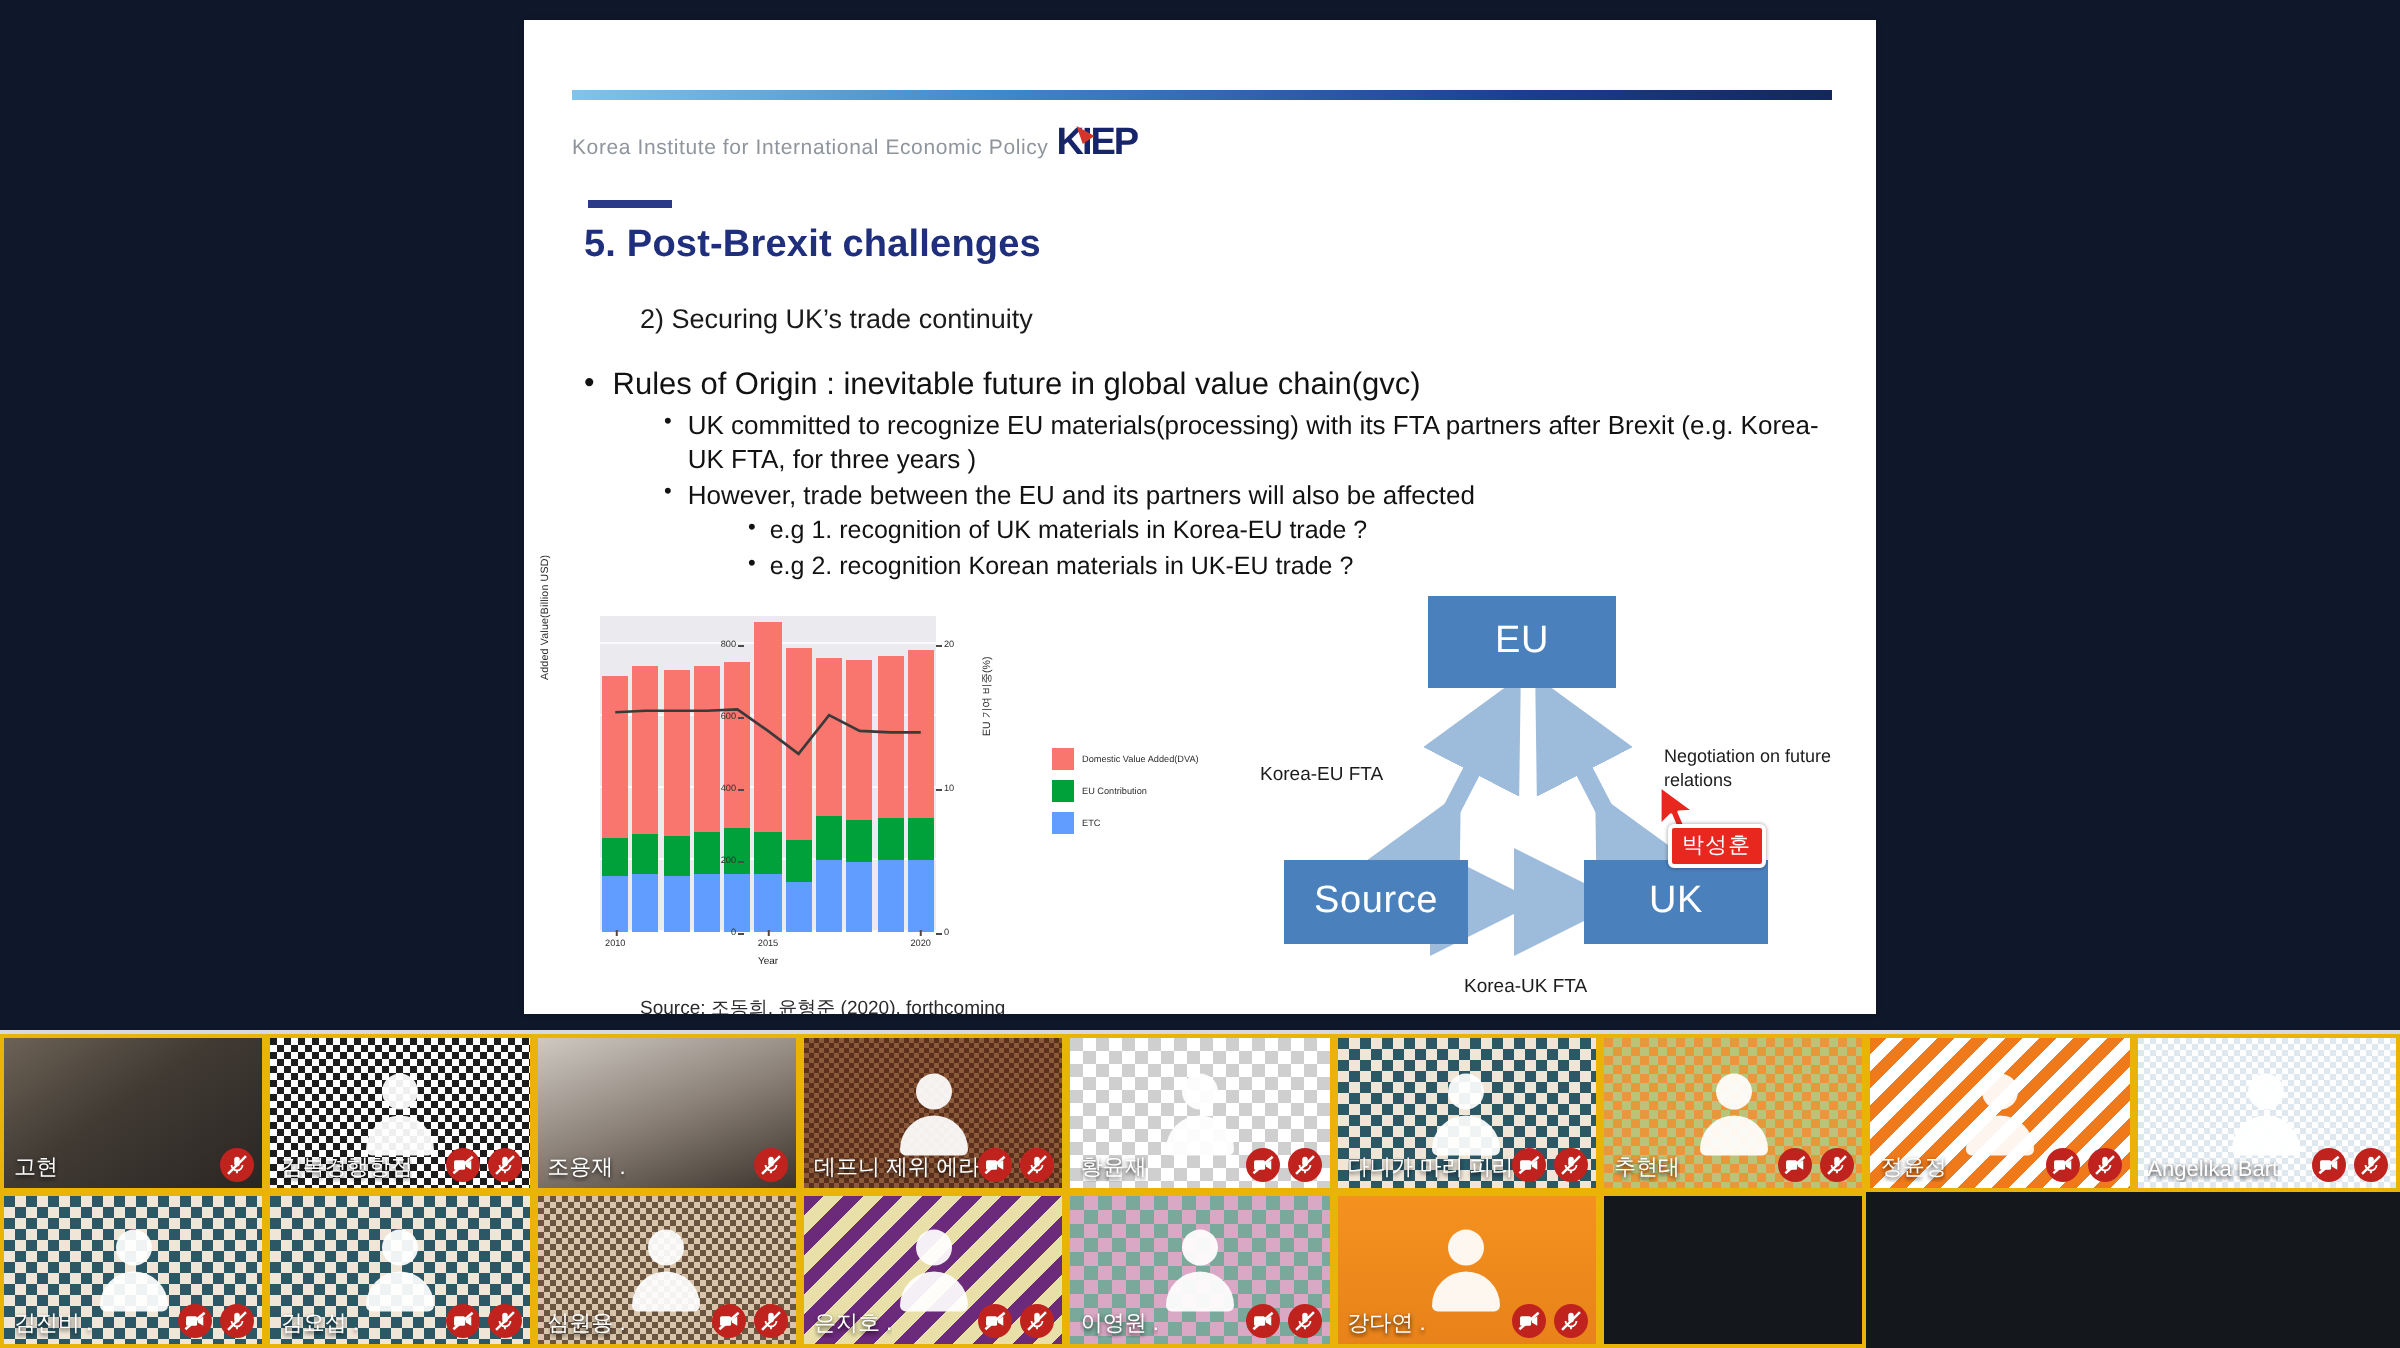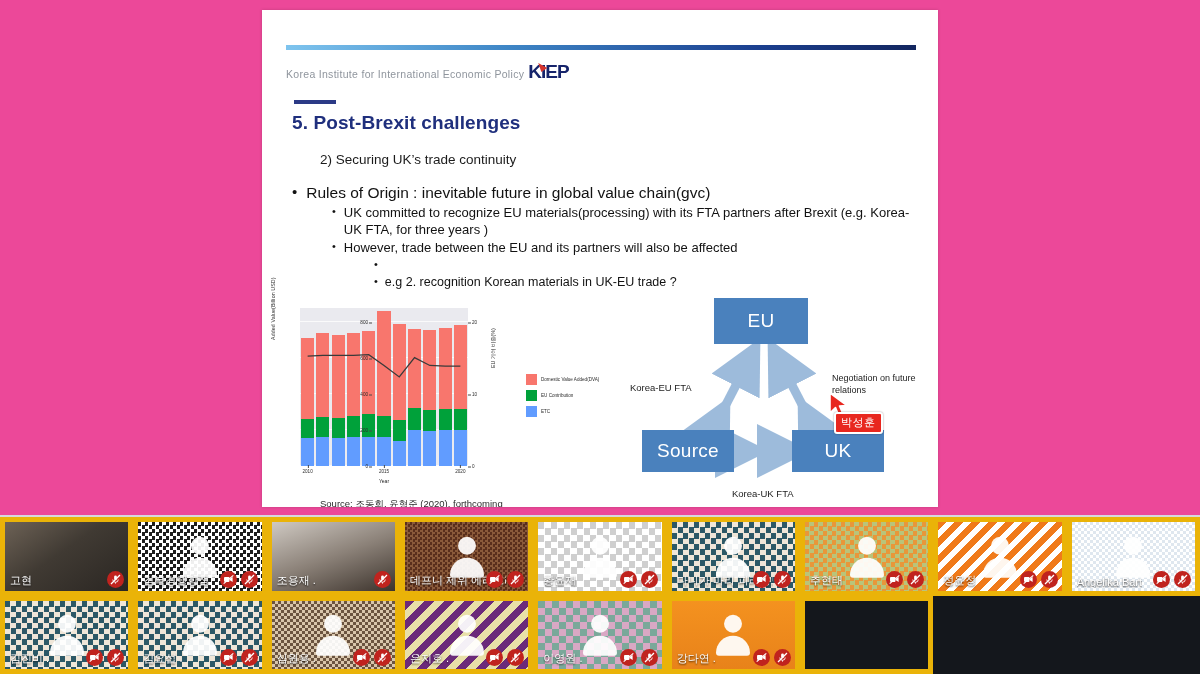--- a/index.html
+++ b/index.html
@@ -7,21 +7,21 @@
     width: 1200px; height: 674px;
     background: #d6d8dc;
     font-family: "Liberation Sans", sans-serif;
     overflow: hidden;
   }
   #app { position: relative; width: 1200px; height: 674px; background: #d7d9dd; }
 
   
   .stage {
     position: absolute; left: 0; top: 0; width: 1200px; height: 515px;
-    background: #ec4899;
+    background: #0f172a;
   }
   .slide {
     position: absolute; left: 262px; top: 10px; width: 676px; height: 497px;
     background: #ffffff;
     box-shadow: 0 0 3px rgba(0,0,0,0.18);
     overflow: hidden;
   }
 
   
   .kiep-rule {
@@ -165,21 +165,21 @@
   .tiles {
     position: absolute; left: 0; top: 517px; width: 1200px; height: 157px;
     background: #14171c;
     display: grid;
     grid-template-columns: repeat(9, 1fr);
     grid-template-rows: 79px 78px;
     gap: 0;
   }
   .tile {
     position: relative; overflow: hidden; background: #202227;
-    border: 5px solid #eab308;
+    border: 2px solid #eab308;
   }
   .tile.active { border: 2px solid #2ecc2e; }
   .tile-bg { position: absolute; inset: 0; }
   .avatar {
     position: absolute; left: 50%; top: 50%;
     transform: translate(-50%, -46%);
     width: 44px; height: 44px;
   }
   .avatar .head {
     position: absolute; left: 50%; top: 0; transform: translateX(-50%);
@@ -235,20 +235,21 @@
         <div class="b2">
           <span class="dot">•</span>
           <span>UK committed to recognize EU materials(processing) with its FTA partners after Brexit (e.g. Korea-UK FTA, for three years )</span>
         </div>
         <div class="b2">
           <span class="dot">•</span>
           <span>However, trade between the EU and its partners will also be affected</span>
         </div>
         <div class="b3">
           <span class="dot">•</span>
+          <span>e.g 1. recognition of UK materials in Korea-EU trade ?</span>
         </div>
         <div class="b3">
           <span class="dot">•</span>
           <span>e.g 2. recognition Korean materials in UK-EU trade ?</span>
         </div>
       </div>
 
       <div class="chart-wrap">
         <div class="chart-ylab">Added Value(Billion USD)</div>
         <div class="chart-y2lab">EU 기여 비중(%)</div>

